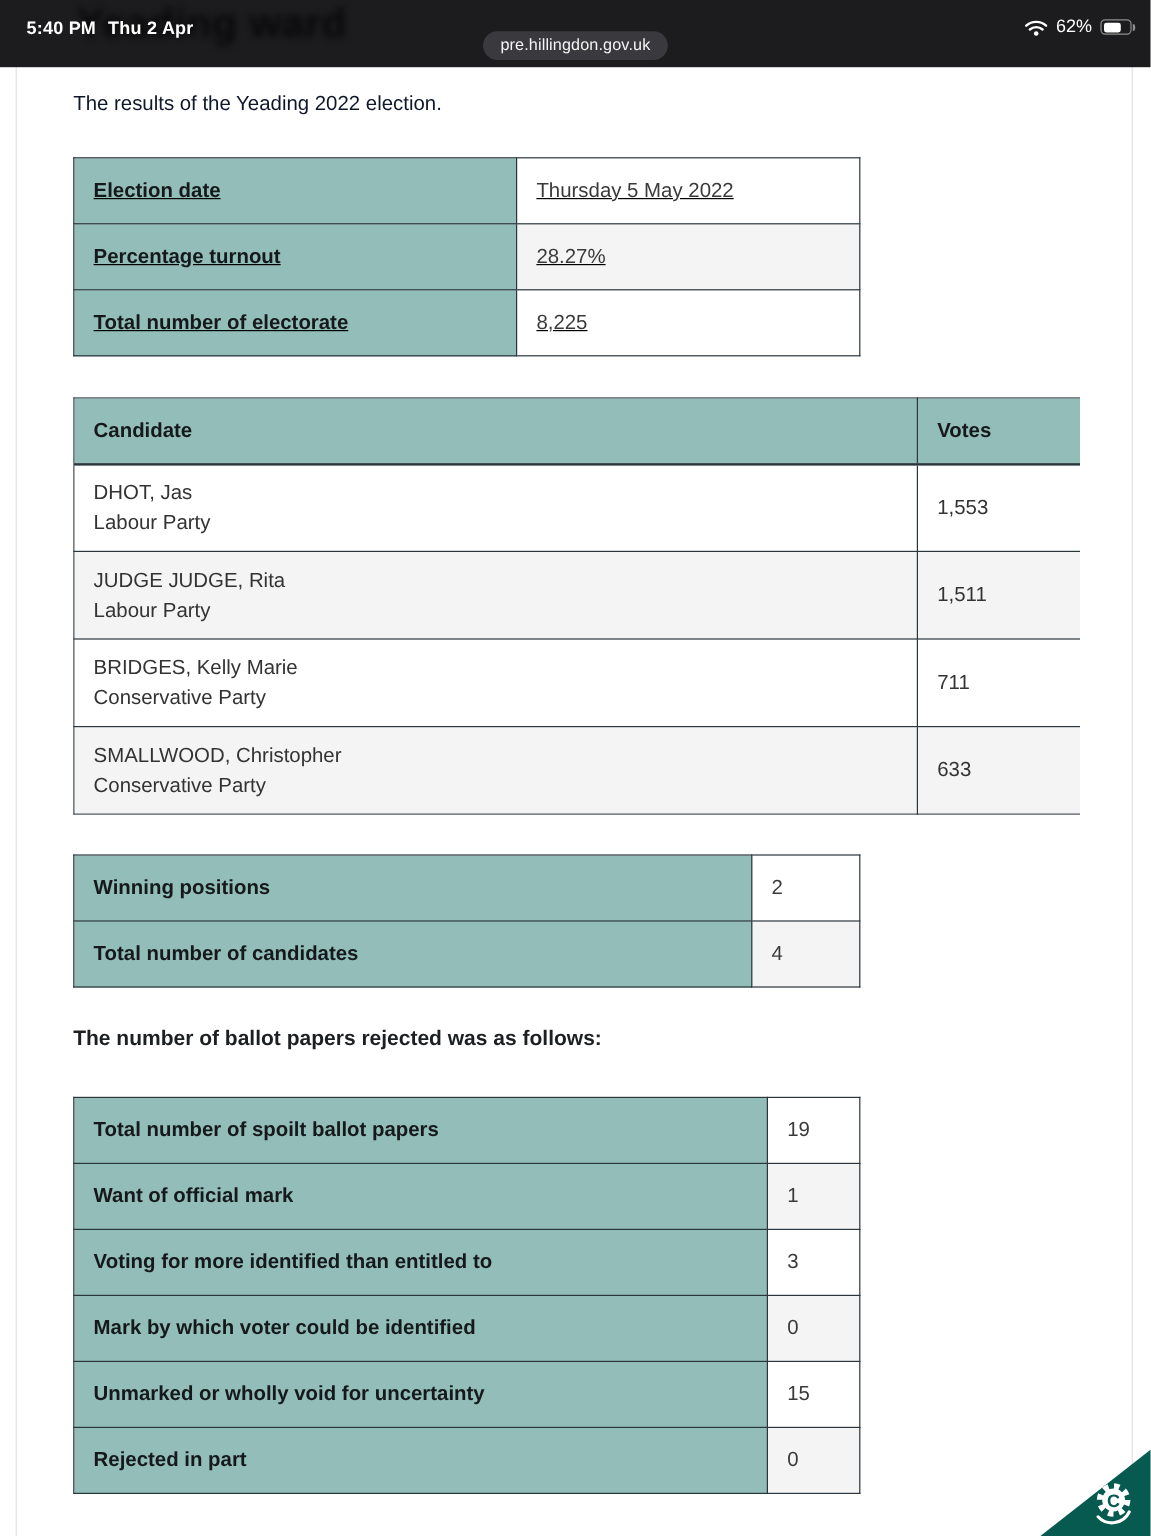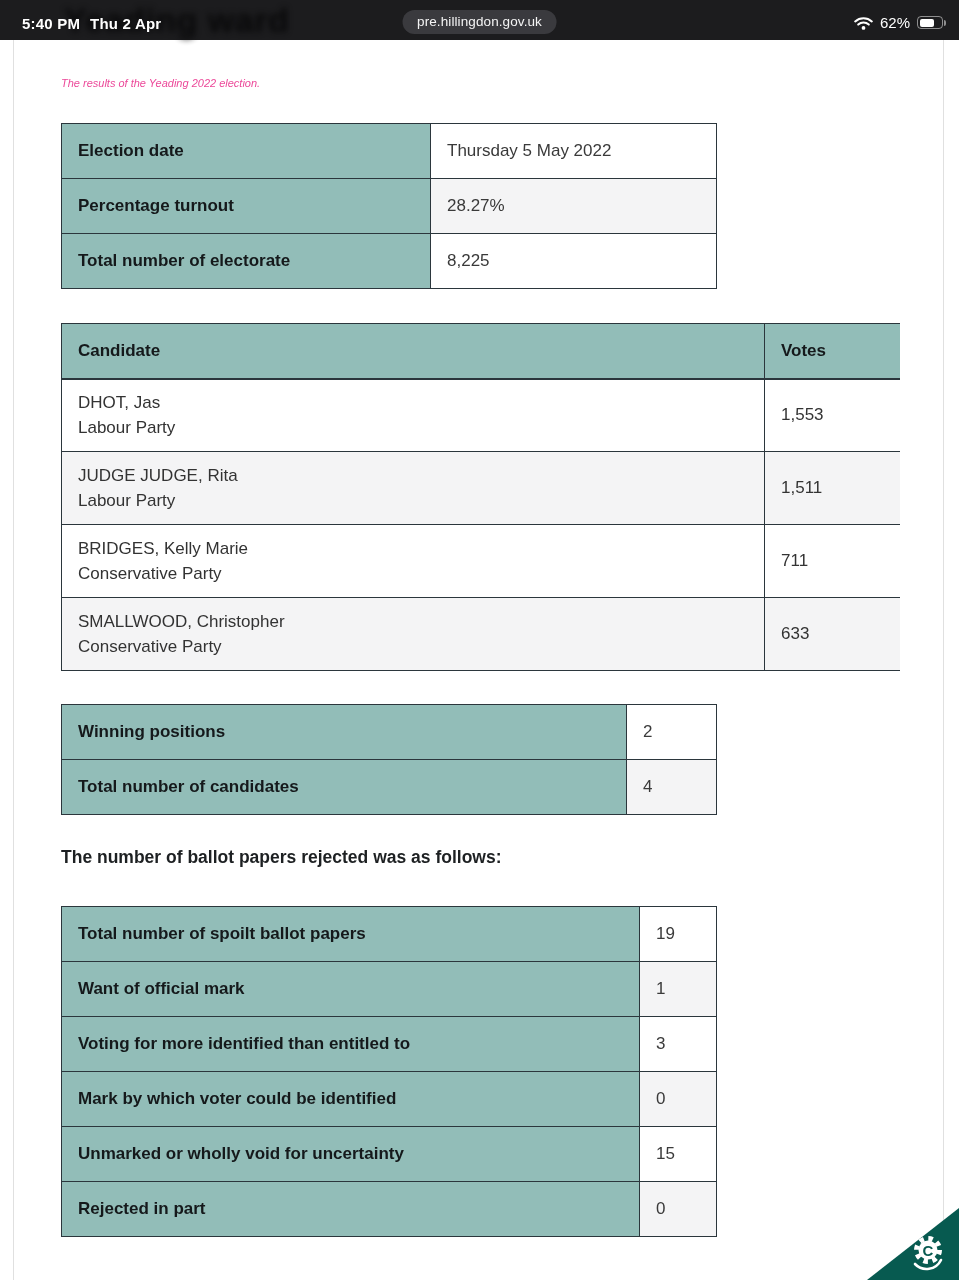--- a/index.html
+++ b/index.html
@@ -10,21 +10,21 @@
 
   
   .page {
     position: absolute; left: 13px; top: 0; width: 931px; height: 1280px;
     background: #fff;
     border-left: 1px solid #e0e0e0; border-right: 1px solid #e0e0e0;
   }
 
   
   .statusbar {
-    position: absolute; top: 0; left: 0; width: 959px; height: 40px;
+    position: absolute; top: 0; left: 0; width: 959px; height: 56px;
     background: #1c1c1e; z-index: 20; color: #fff;
   }
   .smudge-heading {
     position: absolute; left: 64px; top: 1px;
     font-size: 34px; font-weight: 700; color: #060607;
     filter: blur(3px); opacity: 0.9; letter-spacing: 0.5px;
     white-space: nowrap;
   }
   .sb-left {
     position: absolute; left: 22px; top: 15px;
@@ -51,33 +51,33 @@
   .url-pill {
     position: absolute; left: 50%; transform: translateX(-50%); bottom: 6px;
     background: #3a3a3e; color: #f4f4f4;
     font-size: 13.5px; line-height: 1;
     padding: 5px 15px 6px 15px; border-radius: 13px;
     letter-spacing: 0.1px;
   }
 
   
   .content { position: absolute; top: 56px; left: 0; width: 931px; }
-  .intro { margin: 21px 0 0 47px; font-size: 11px; color: #ec4899; font-style: italic; }
+  .intro { margin: 21px 0 0 47px; font-size: 17px; color: #0f172a; }
 
   table { border-collapse: collapse; table-layout: fixed; }
   td, th { border: 1px solid #2b363c; vertical-align: middle; font-size: 17px; }
 
   .label-cell {
     background: #92bdb8; font-weight: 700; color: #15191b;
     padding: 0 16px; height: 55px;
   }
   .value-cell { background: #ffffff; color: #3a3a3a; padding: 0 16px; height: 55px; }
   .alt .value-cell, tr.alt td.plain { background: #f4f4f5; }
 
-  .tbl-info { margin: 34px 16px 0 47px; width: 655px; }
+  .tbl-info { margin: 34px 16px 0 47px; width: 655px; text-decoration: underline; }
   .tbl-info col.c1 { width: 369px; } .tbl-info col.c2 { width: 286px; }
 
   .cand-wrap { margin: 34px 0 0 47px; width: 839px; overflow: hidden; }
   .tbl-cand { width: 900px; }
   .tbl-cand col.c1 { width: 703px; } .tbl-cand col.c2 { width: 197px; }
   .tbl-cand th {
     background: #92bdb8; color: #15191b; text-align: left;
     padding: 13px 16px; height: 55px; border-bottom-width: 2px;
   }
   .tbl-cand td { height: 73px; padding: 10px 16px; }

